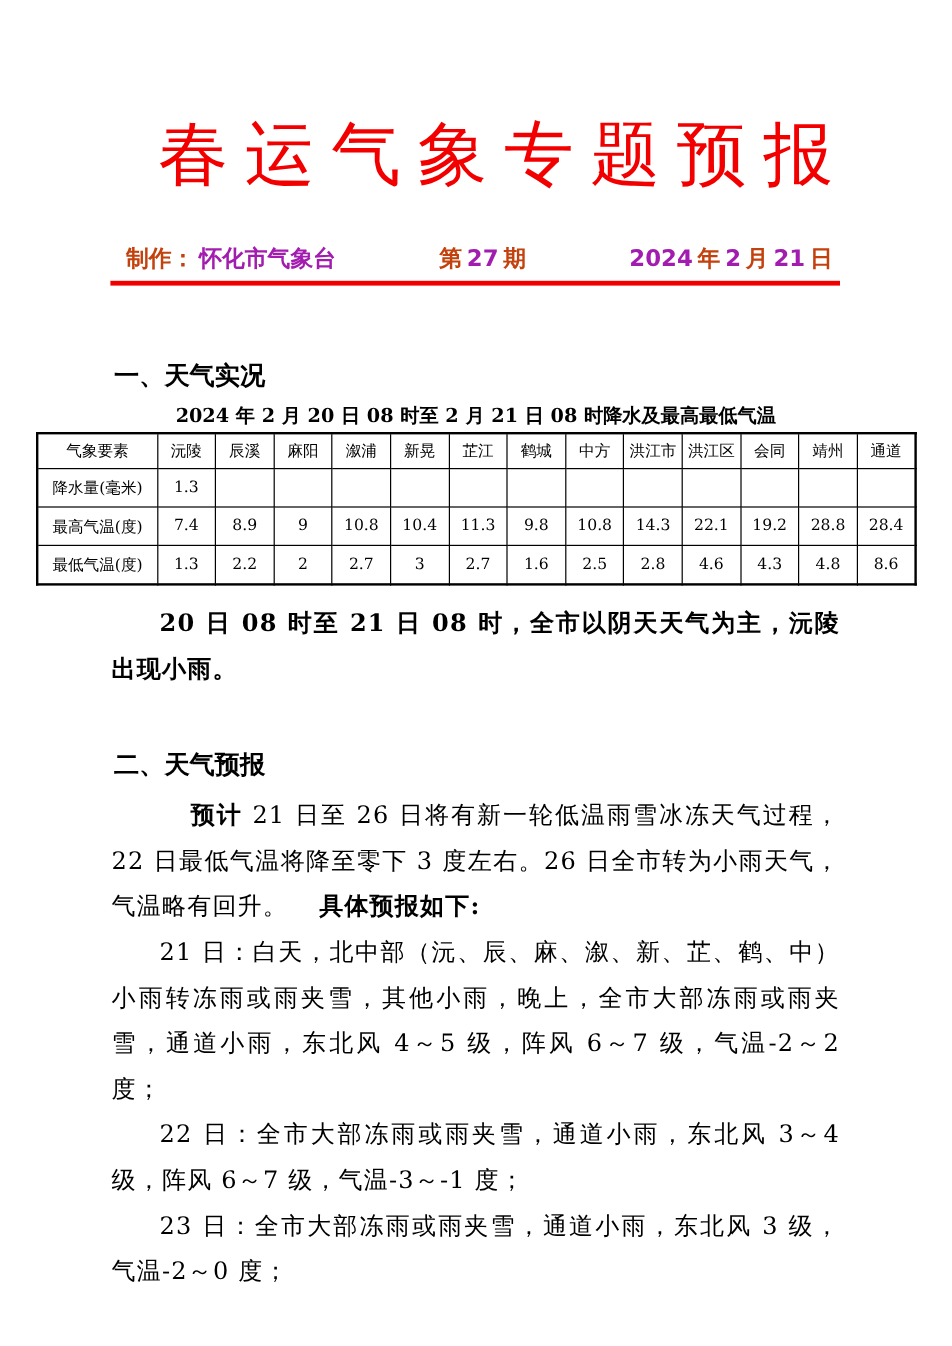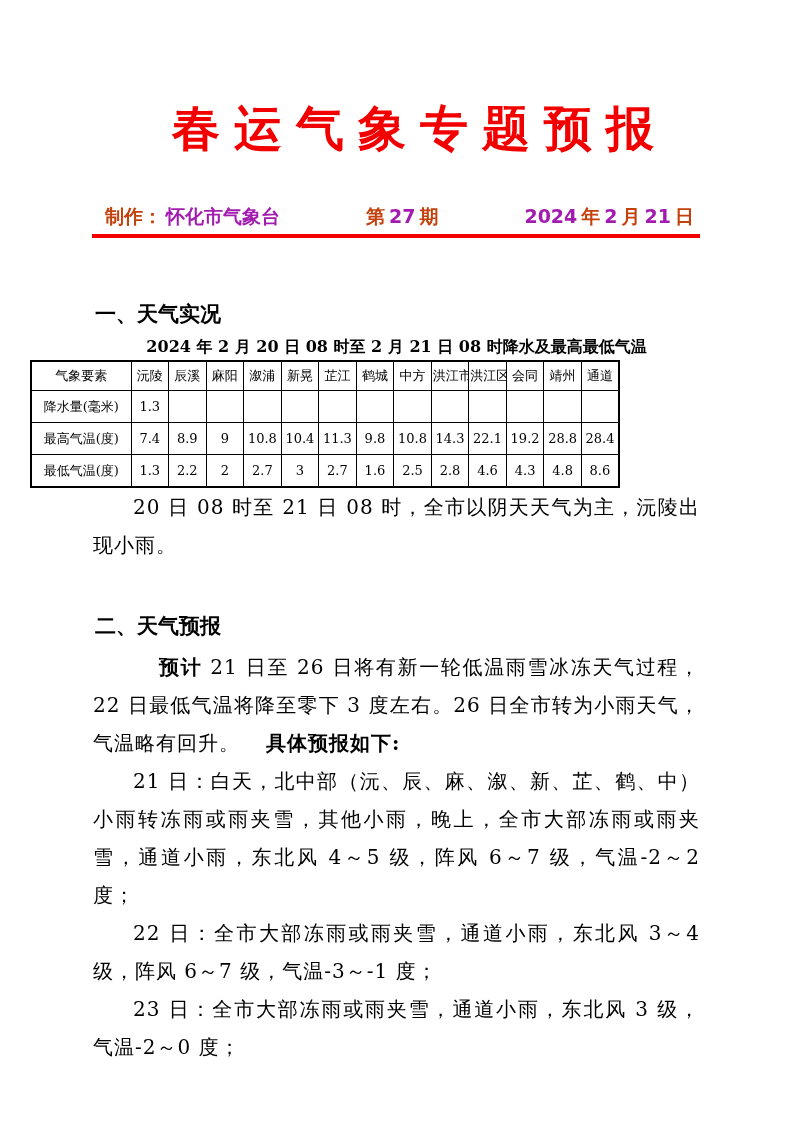--- a/index.html
+++ b/index.html
@@ -1,39 +1,39 @@
 <!DOCTYPE html>
 <html><head>
 <meta charset="utf-8">
 <style>
   html,body{margin:0;padding:0;background:#fff;}
   .page{position:relative;width:793px;height:1122px;background:#fff;overflow:hidden;
         font-family:"DejaVu Serif","Liberation Serif",serif;color:#000;}
-  .doc-title{margin:85px 0 0;text-align:center;color:#f20000;font-size:48px;font-weight:bold;
+  .doc-title{margin:85px 0 0;text-align:center;color:#f20000;font-size:58px;font-weight:normal;
              letter-spacing:14px;line-height:86px;font-family:"DejaVu Serif","Liberation Serif",serif;padding-left:47px;}
   .meta-row{display:flex;justify-content:space-between;align-items:baseline;
             margin:32px 97px 0 103px;font-family:"DejaVu Sans","Liberation Sans",sans-serif;
             font-weight:bold;font-size:19px;line-height:26px;}
   .meta-row .seg{padding:0 2px;}
   .red{color:#c2410c;}
   .black{color:#a21caf;}
   .red-rule{margin:5px 93px 0 92px;border-top:4px solid #f20000;height:0;}
   .sec-heading{margin:62px 0 0 95px;font-family:Liberation Sans, sans-serif;
                font-size:21px;font-weight:bold;line-height:28px;}
   .sec-heading.second{margin-top:48px;}
   .table-title{margin:8px 30px 0;text-align:center;font-weight:bold;font-size:16px;line-height:22px;}
-  table.weather{margin:2px 0 0 30px;width:590px;border-collapse:collapse;table-layout:fixed;
+  table.weather{margin:2px 0 0 30px;width:734px;border-collapse:collapse;table-layout:fixed;
                 border:2px solid #000;font-size:13px;text-align:center;}
   table.weather th,table.weather td{border:1px solid #000;padding:0 1px;font-weight:normal;
                 overflow:hidden;white-space:nowrap;}
   table.weather thead th{height:28px;}
   table.weather tbody td{height:31px;}
   .body-para{margin:0 93px;font-size:20px;line-height:38px;text-align:justify;
              text-indent:2em;letter-spacing:1px;}
-  .body-para.first{}
+  .body-para.first{margin-top:12px;font-weight:bold;}
   .body-para.intro{margin-top:8px;}
   .body-para b{font-weight:bold;margin-left:26px;}
 </style>
 </head>
 <body>
 
 <div class="page">
 
   <h1 class="doc-title">春运气象专题预报</h1>
 

